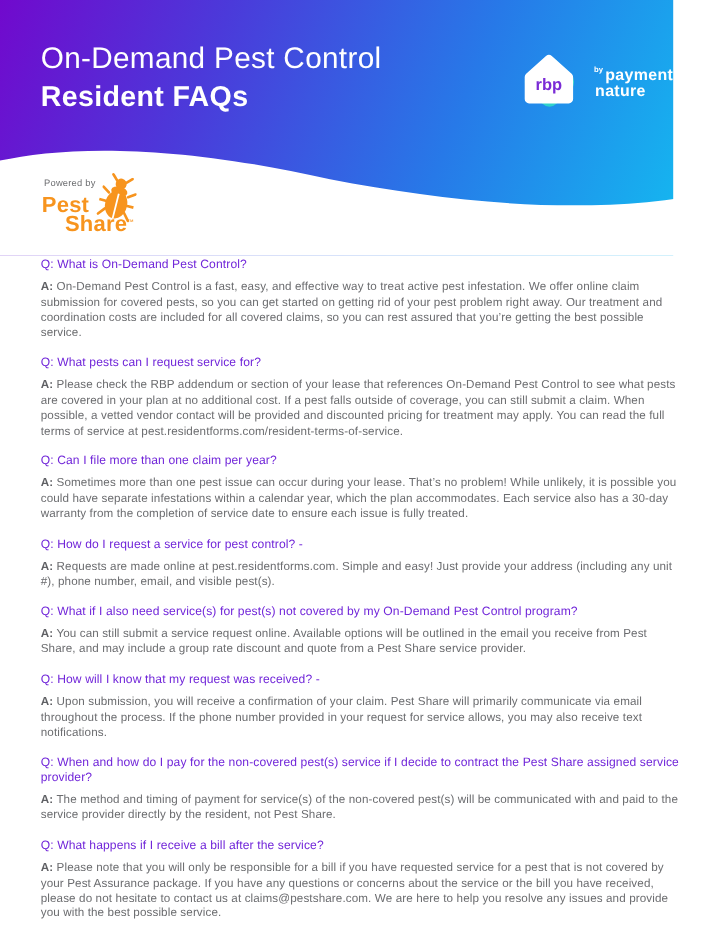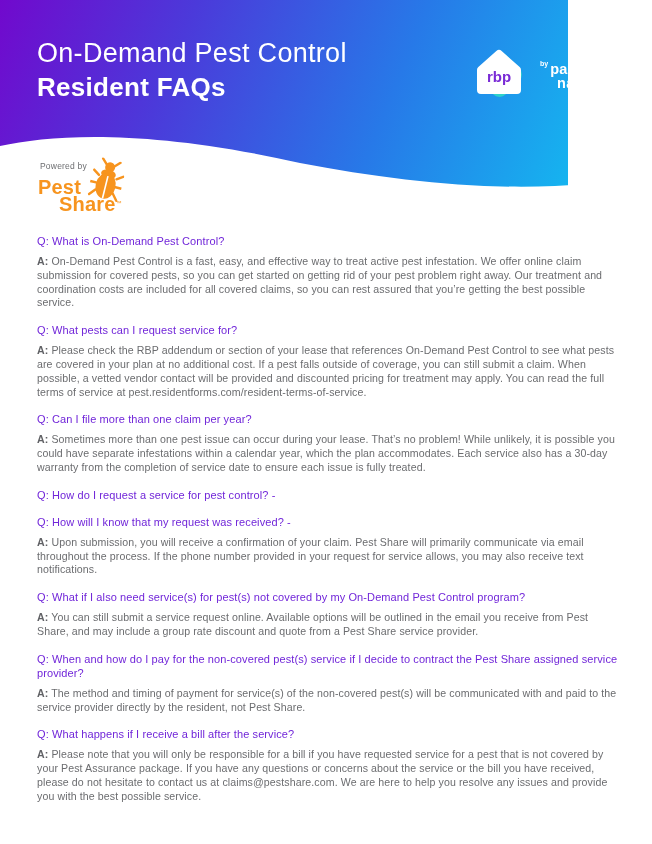--- a/index.html
+++ b/index.html
@@ -4,38 +4,38 @@
 <style>
   * { margin:0; padding:0; box-sizing:border-box; }
   html,body { background:#e8e8e8; }
   body { font-family:"Liberation Sans", sans-serif; }
   .page {
     position:relative; width:652px; height:844px; margin:0 auto;
     background:#ffffff; overflow:hidden;
   }
   
   .hero {
-    position:absolute; top:0; left:0; width:568px; height:232px;
+    position:absolute; top:0; left:0; width:612px; height:232px;
     background:linear-gradient(112deg,#7109cd 0%,#4b3ada 30%,#2779e8 65%,#14b9f0 100%);
   }
   .hero-wave { position:absolute; left:0; bottom:0; width:652px; height:112px; display:block; }
   .hero-titles { position:absolute; left:37px; top:36px; color:#ffffff; }
   .hero-title { font-size:27px; font-weight:400; letter-spacing:.3px; line-height:34px; }
   .hero-subtitle { font-size:26px; font-weight:700; letter-spacing:.3px; line-height:34px; }
   
   .rbp-badge { position:absolute; left:468px; top:44px; width:62px; height:62px; }
   .rbp-diamond {
     position:absolute; left:13px; top:12px; width:37px; height:37px;
     background:#2fd2cb; border-radius:9px; transform:rotate(45deg);
   }
   .rbp-house { position:absolute; left:4px; top:3px; width:54px; height:54px; }
   .sn-text { position:absolute; left:540px; top:57px; color:#ffffff; line-height:14px; }
   .sn-by { font-size:7px; font-weight:700; vertical-align:8px; margin-right:2px; }
   .sn-word1 { font-size:14.5px; font-weight:700; letter-spacing:.3px; }
-  .sn-word2 { font-size:14.5px; font-weight:700; letter-spacing:.3px; margin-left:17px; display:block; }
+  .sn-word2 { font-size:14.5px; font-weight:700; letter-spacing:.3px; margin-left:1px; display:block; }
   
   .pestshare { position:absolute; left:38px; top:161px; width:120px; }
   .powered-by { font-size:8.5px; color:#6d6e71; letter-spacing:.2px; margin-left:2px; margin-bottom:8px; }
   .ps-word { font-size:20px; font-weight:800; color:#f7941e; line-height:16px; letter-spacing:.2px; }
   .ps-word2 { margin-left:21px; }
   .ps-tm { font-size:6px; font-weight:400; vertical-align:6px; color:#f7941e; }
   .bug { position:absolute; left:53px; top:-2px; width:32px; height:42px; transform:rotate(14deg); }
   
   .content { position:absolute; left:37px; top:234px; width:581px; }
   .faq-q {
@@ -110,30 +110,31 @@
       <p class="faq-a"><span class="a-prefix">A:</span> <span>Please check the RBP addendum or section of your lease that references On-Demand Pest Control to see what pests are covered in your plan at no additional cost. If a pest falls outside of coverage, you can still submit a claim. When possible, a vetted vendor contact will be provided and discounted pricing for treatment may apply. You can read the full terms of service at pest.residentforms.com/resident-terms-of-service.</span></p>
     </div>
 
     <div class="faq-item">
       <div class="faq-q">Q: Can I file more than one claim per year?</div>
       <p class="faq-a"><span class="a-prefix">A:</span> <span>Sometimes more than one pest issue can occur during your lease. That’s no problem! While unlikely, it is possible you could have separate infestations within a calendar year, which the plan accommodates. Each service also has a 30-day warranty from the completion of service date to ensure each issue is fully treated.</span></p>
     </div>
 
     <div class="faq-item">
       <div class="faq-q">Q: How do I request a service for pest control? -</div>
+      <p class="faq-a"><span class="a-prefix">A:</span> <span>Requests are made online at pest.residentforms.com. Simple and easy! Just provide your address (including any unit #), phone number, email, and visible pest(s).</span></p>
+    </div>
+
+    <div class="faq-item">
+      <div class="faq-q">Q: What if I also need service(s) for pest(s) not covered by my On-Demand Pest Control program?</div>
+      <p class="faq-a"><span class="a-prefix">A:</span> <span>You can still submit a service request online. Available options will be outlined in the email you receive from Pest Share, and may include a group rate discount and quote from a Pest Share service provider.</span></p>
     </div>
 
     <div class="faq-item">
       <div class="faq-q">Q: How will I know that my request was received? -</div>
       <p class="faq-a"><span class="a-prefix">A:</span> <span>Upon submission, you will receive a confirmation of your claim. Pest Share will primarily communicate via email throughout the process. If the phone number provided in your request for service allows, you may also receive text notifications.</span></p>
-    </div>
-
-    <div class="faq-item">
-      <div class="faq-q">Q: What if I also need service(s) for pest(s) not covered by my On-Demand Pest Control program?</div>
-      <p class="faq-a"><span class="a-prefix">A:</span> <span>You can still submit a service request online. Available options will be outlined in the email you receive from Pest Share, and may include a group rate discount and quote from a Pest Share service provider.</span></p>
     </div>
 
     <div class="faq-item">
       <div class="faq-q">Q: When and how do I pay for the non-covered pest(s) service if I decide to contract the Pest Share assigned service provider?</div>
       <p class="faq-a"><span class="a-prefix">A:</span> <span>The method and timing of payment for service(s) of the non-covered pest(s) will be communicated with and paid to the service provider directly by the resident, not Pest Share.</span></p>
     </div>
 
     <div class="faq-item">
       <div class="faq-q">Q: What happens if I receive a bill after the service?</div>
       <p class="faq-a"><span class="a-prefix">A:</span> <span>Please note that you will only be responsible for a bill if you have requested service for a pest that is not covered by your Pest Assurance package. If you have any questions or concerns about the service or the bill you have received, please do not hesitate to contact us at claims@pestshare.com. We are here to help you resolve any issues and provide you with the best possible service.</span></p>

